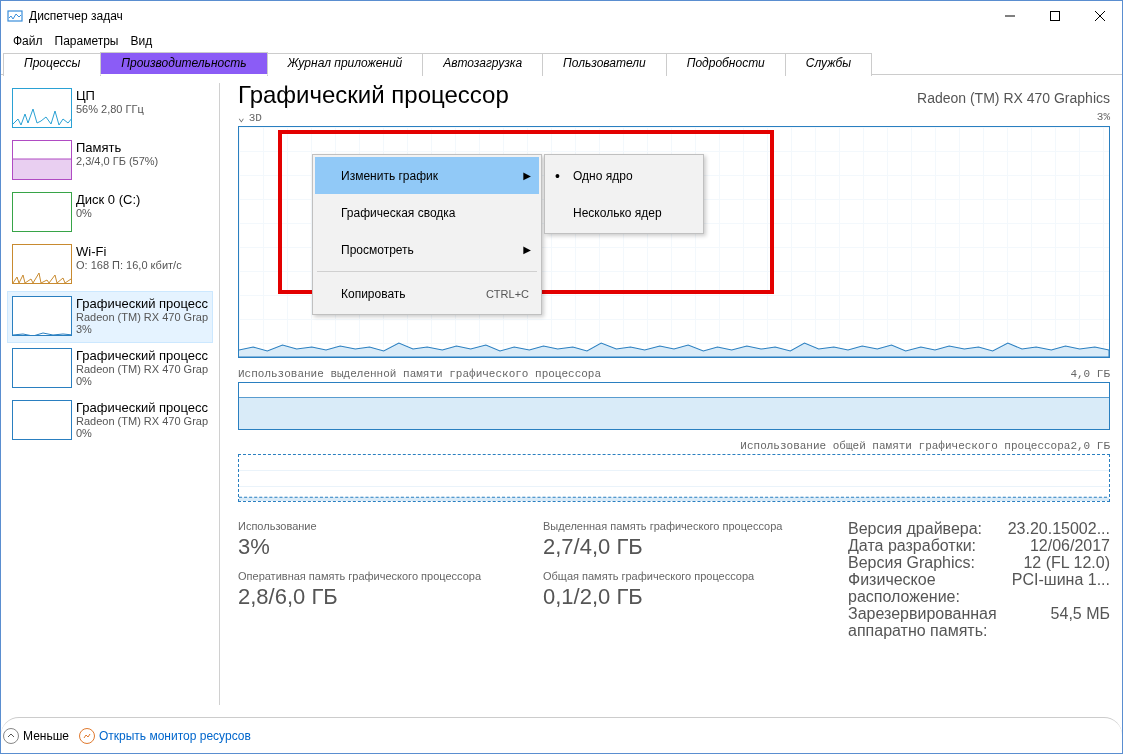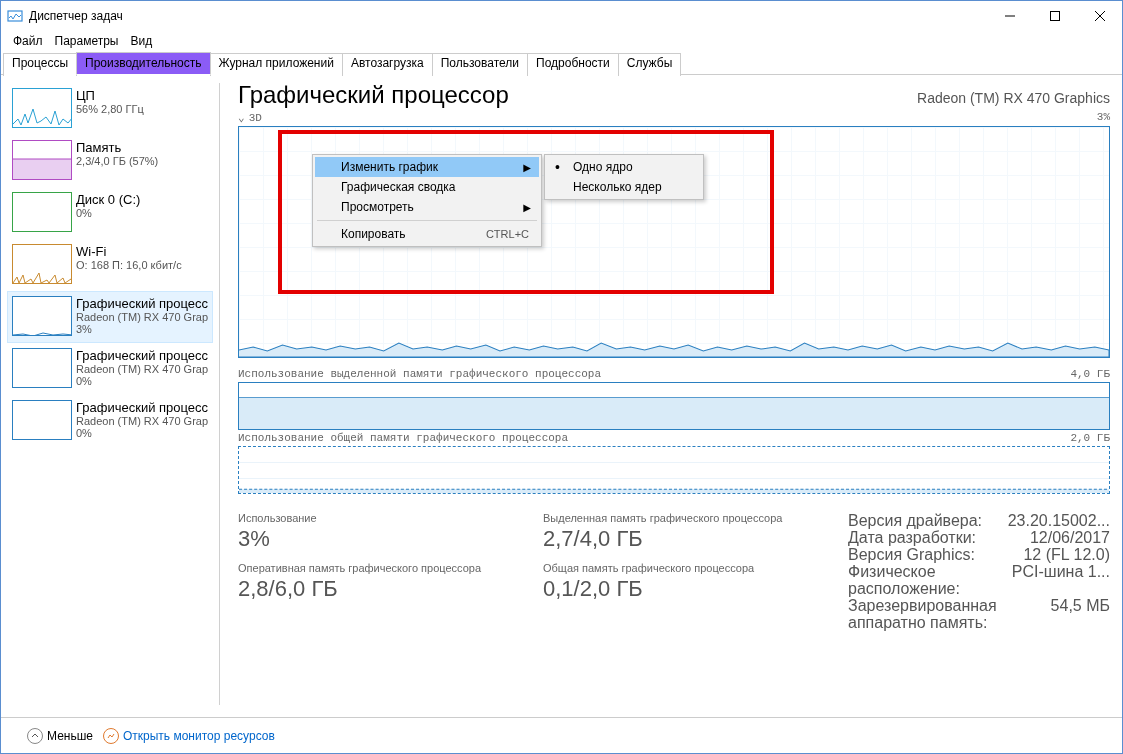--- a/index.html
+++ b/index.html
@@ -12,21 +12,21 @@
   .titlebar .title { flex:1; color:#000; }
   .win-btn { width:45px; height:30px; display:flex; align-items:center; justify-content:center; color:#000; }
   .win-btn svg { stroke:#000; }
 
   
   .menubar { height:20px; display:flex; align-items:center; padding-left:6px; font-size:12px; }
   .menubar span { padding:2px 6px; }
 
   
   .tabs { height:24px; display:flex; border-bottom:1px solid #ccc; padding-left:2px; }
-  .tab { padding:3px 8px; border:1px solid #ccc; border-bottom:none; margin-right:-1px; background:#fff; position:relative; top:1px; font-size:12px; }
+  .tab { padding:3px 20px; border:1px solid #ccc; border-bottom:none; margin-right:-1px; background:#fff; position:relative; top:1px; font-size:12px;font-style:italic; }
   .tab.active { background:#8b5cf6; top:1px; border-bottom:1px solid #fff; z-index:2; }
   .tab:not(.active){ top:2px; padding-top:2px; padding-bottom:2px; }
 
   
   .main { display:flex; height:638px; }
 
   .sidebar { width:214px; padding:8px 2px 2px 6px; overflow:hidden; }
   .sb-item { display:flex; gap:4px; padding:4px 4px 6px 4px; border:1px solid transparent; align-items:flex-start; }
   .sb-item.selected { background:#e5f3ff; border:1px solid #cce8ff; }
   .sb-thumb { width:60px; height:40px; border:1px solid; flex-shrink:0; background:#fff; position:relative; overflow:hidden; }
@@ -57,29 +57,29 @@
   .stat-val { font-size:22px; color:#555; margin:2px 0 10px 0; }
   .kv-row { display:flex; font-size:16px; color:#555; line-height:17px; }
   .kv-row .k { flex:1; }
   .kv-row .v { }
 
   
   .highlight-box { position:absolute; border:4px solid #e30000; pointer-events:none; }
 
   
   .ctx-menu { position:absolute; background:#f2f2f2; border:1px solid #c0c0c0; box-shadow:2px 2px 4px rgba(0,0,0,0.2); font-size:12px; padding:2px; }
-  .ctx-item { display:flex; align-items:center; height:20px; padding:0 28px 0 26px; position:relative; }
+  .ctx-item { display:flex; align-items:center; height:37px; padding:0 28px 0 26px; position:relative; }
   .ctx-item.hi { background:#91c9f7; }
   .ctx-item .arrow { position:absolute; right:8px; font-size:10px; }
   .ctx-item .short { position:absolute; right:10px; color:#555; font-size:11px; }
   .ctx-item .bullet { position:absolute; left:8px; font-size:14px; }
   .ctx-sep { height:1px; background:#d0d0d0; margin:3px 2px; }
 
   
-  .footer { position:absolute; bottom:0; left:0; right:0; height:36px; border-top:1px solid #ccc; display:flex; align-items:center; padding-left:26px; gap:10px; background:#fff; }
+  .footer { position:absolute; bottom:0; left:0; right:0; height:36px; border-top:1px solid #ccc; display:flex; align-items:center; padding-left:2px; gap:10px; background:#fff;border-radius:18px; }
   .footer-btn { display:flex; align-items:center; gap:4px; font-size:12px; }
   .footer-link { color:#0066cc; }
   .circ { width:16px; height:16px; border:1px solid #888; border-radius:50%; display:flex; align-items:center; justify-content:center; }
 </style>
 </head>
 <body>
 
 <div class="titlebar">
   <span class="icon">
     <svg width="16" height="16" viewBox="0 0 16 16">
@@ -228,21 +228,21 @@
       <span>Использование выделенной памяти графического процессора</span>
       <span>4,0 ГБ</span>
     </div>
     <div class="mini-chart">
       <svg width="100%" height="100%" preserveAspectRatio="none" viewBox="0 0 860 48">
         <rect x="0" y="15" width="860" height="33" fill="#d9ebf8"></rect>
           <line x1="0" y1="15" x2="860" y2="15" stroke="#2a7fc0"></line>
       </svg>
     </div>
 
-    <div class="chart-label-row" style="">
+    <div class="chart-label-row" style="margin-top:8px;justify-content:flex-end;">
       <span>Использование общей памяти графического процессора</span>
       <span>2,0 ГБ</span>
     </div>
     <div class="mini-chart dashed">
       <svg width="100%" height="100%" preserveAspectRatio="none" viewBox="0 0 860 48">
         <rect x="0" y="44" width="860" height="4" fill="#d9ebf8"></rect>
           <line x1="0" y1="44" x2="860" y2="44" stroke="#2a7fc0" stroke-dasharray="3,2"></line>
       </svg>
     </div>
 

